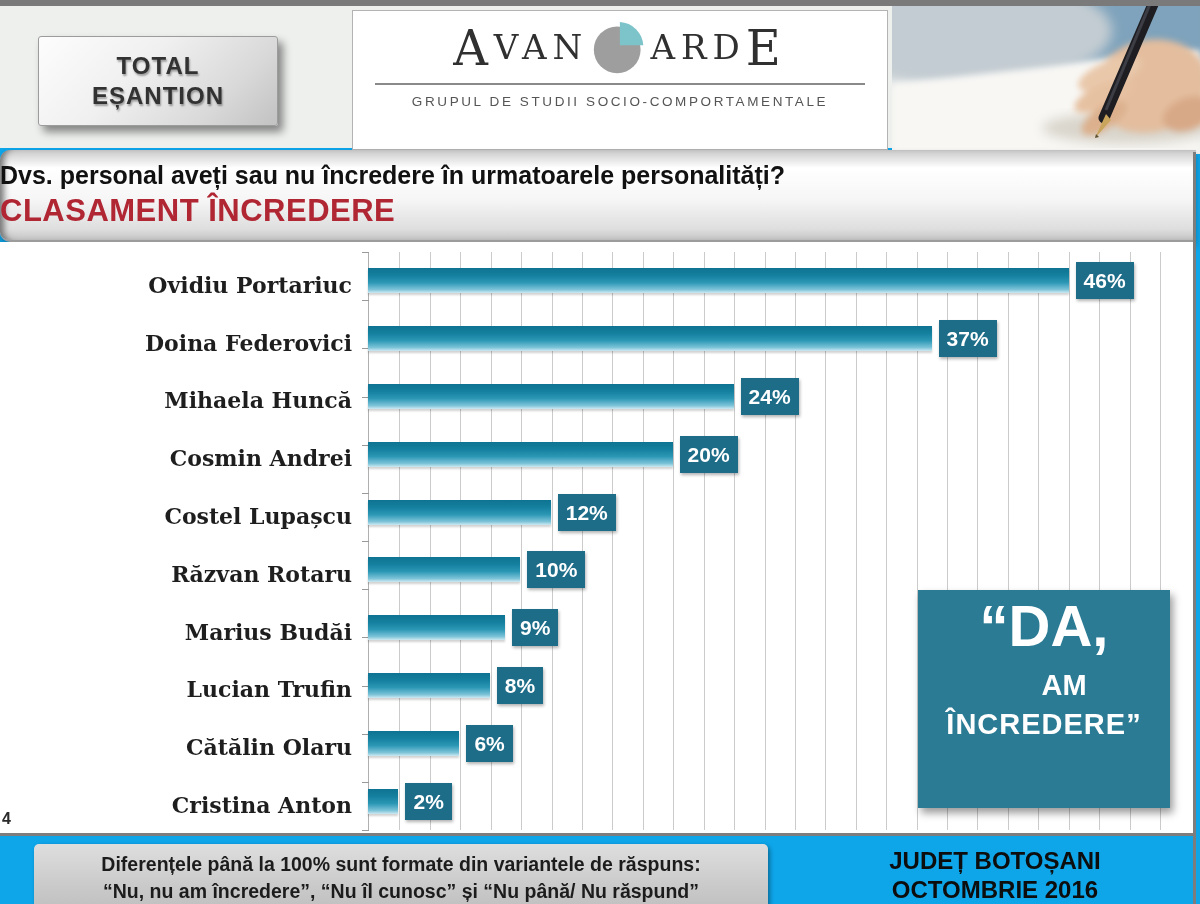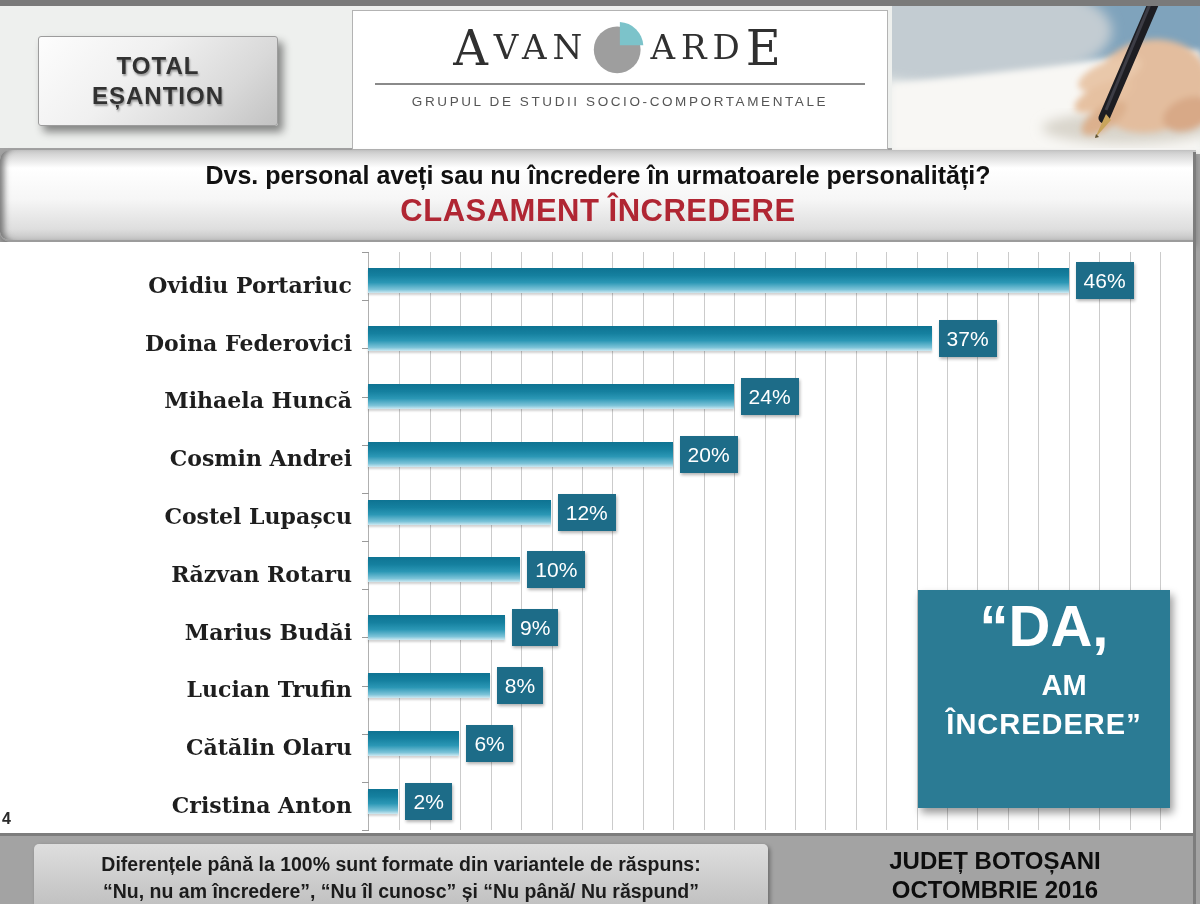--- a/index.html
+++ b/index.html
@@ -1,18 +1,18 @@
 <!DOCTYPE html>
 <html><head>
 <meta charset="utf-8">
 <style>
   html,body{margin:0;padding:0;background:#ffffff;}
   *{box-sizing:border-box;}
   .slide{
-    position:relative;width:1200px;height:904px;background:#a3a3a3;overflow:hidden;
+    position:relative;width:1200px;height:904px;background:#0ea5e9;overflow:hidden;
     font-family:"Liberation Sans",sans-serif;
   }
   
   .top-strip{position:absolute;left:0;top:0;width:1200px;height:6px;background:#7a7a7a;}
   
   .header{position:absolute;left:0;top:6px;width:1200px;height:142px;background:#eef0ee;}
   .sample-btn{
     position:absolute;left:38px;top:30px;width:240px;height:90px;
     background:linear-gradient(135deg,#fdfdfd 0%,#f0f0f0 40%,#d9d9d9 75%,#c2c2c2 100%);
     border:1px solid #9c9c9c;border-radius:3px;
@@ -39,21 +39,21 @@
     margin-top:9px;font-family:Liberation Sans, sans-serif;font-size:13.5px;letter-spacing:2.6px;
     color:#555555;white-space:nowrap;
   }
   .photo{position:absolute;left:892px;top:0;width:308px;height:148px;}
   
   .title-band{
     position:absolute;left:0;top:150px;width:1196px;height:92px;
     background:linear-gradient(180deg,#c9c9c9 0%,#ffffff 20%,#f6f6f6 55%,#dedede 88%,#c4c4c4 100%);
     border-bottom:2px solid #9c9c9c;border-radius:10px 0 0 10px;
     box-shadow:0 4px 6px rgba(0,0,0,0.25), inset 8px 0 6px -4px rgba(90,90,90,0.8);
-    text-align:center;
+    text-align:left;
   }
   .title-question{margin-top:11px;font-weight:bold;font-size:25px;color:#111111;}
   .title-heading{margin-top:3px;font-weight:bold;font-size:31px;letter-spacing:0.5px;color:#b02633;}
   
   .chart{position:absolute;left:0;top:242px;width:1196px;height:592px;background:#ffffff;}
   .plot-area{
     position:absolute;left:368px;top:10px;width:792px;height:578px;
     border-left:1px solid #b0b0b0;
   }
   .gridline{position:absolute;top:0;bottom:0;width:1px;background:#cbcbcb;}
@@ -70,21 +70,21 @@
     margin-top:8px;
   }
   .ctrack{flex:1 1 auto;position:relative;height:100%;display:flex;align-items:center;}
   .cbar{
     height:25px;min-width:2px;
     background:linear-gradient(180deg,#0e7392 0%,#15809f 30%,#2b97b5 58%,#7cc3d8 86%,#cde9f2 100%);
     box-shadow:0 2px 2px rgba(0,0,0,0.18);
   }
   .cbadge{
     margin-left:7px;background:#1d6c88;color:#ffffff;
-    font-weight:normal;font-size:21px;line-height:1;padding:8px 8px;white-space:nowrap;
+    font-weight:bold;font-size:21px;line-height:1;padding:8px 8px;white-space:nowrap;
     box-shadow:1px 2px 3px rgba(0,0,0,0.3);
   }
   
   .callout{
     position:absolute;left:918px;top:590px;width:252px;height:218px;background:#2b7b94;
     box-shadow:3px 5px 8px rgba(0,0,0,0.4);z-index:6;color:#ffffff;text-align:center;
   }
   .callout-l1{margin-top:7px;font-weight:bold;font-size:58px;line-height:1;}
   .callout-l2{margin-top:16px;font-weight:bold;font-size:29px;line-height:1;margin-left:40px;}
   .callout-l3{margin-top:10px;font-weight:bold;font-size:29px;line-height:1;letter-spacing:1px;}

